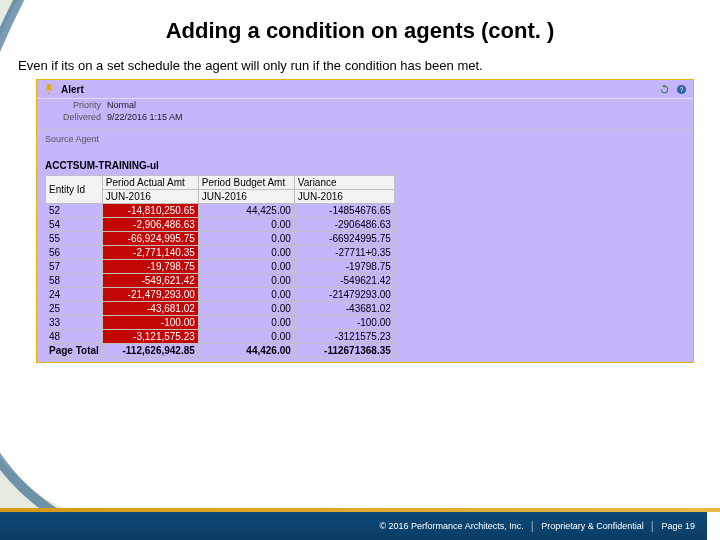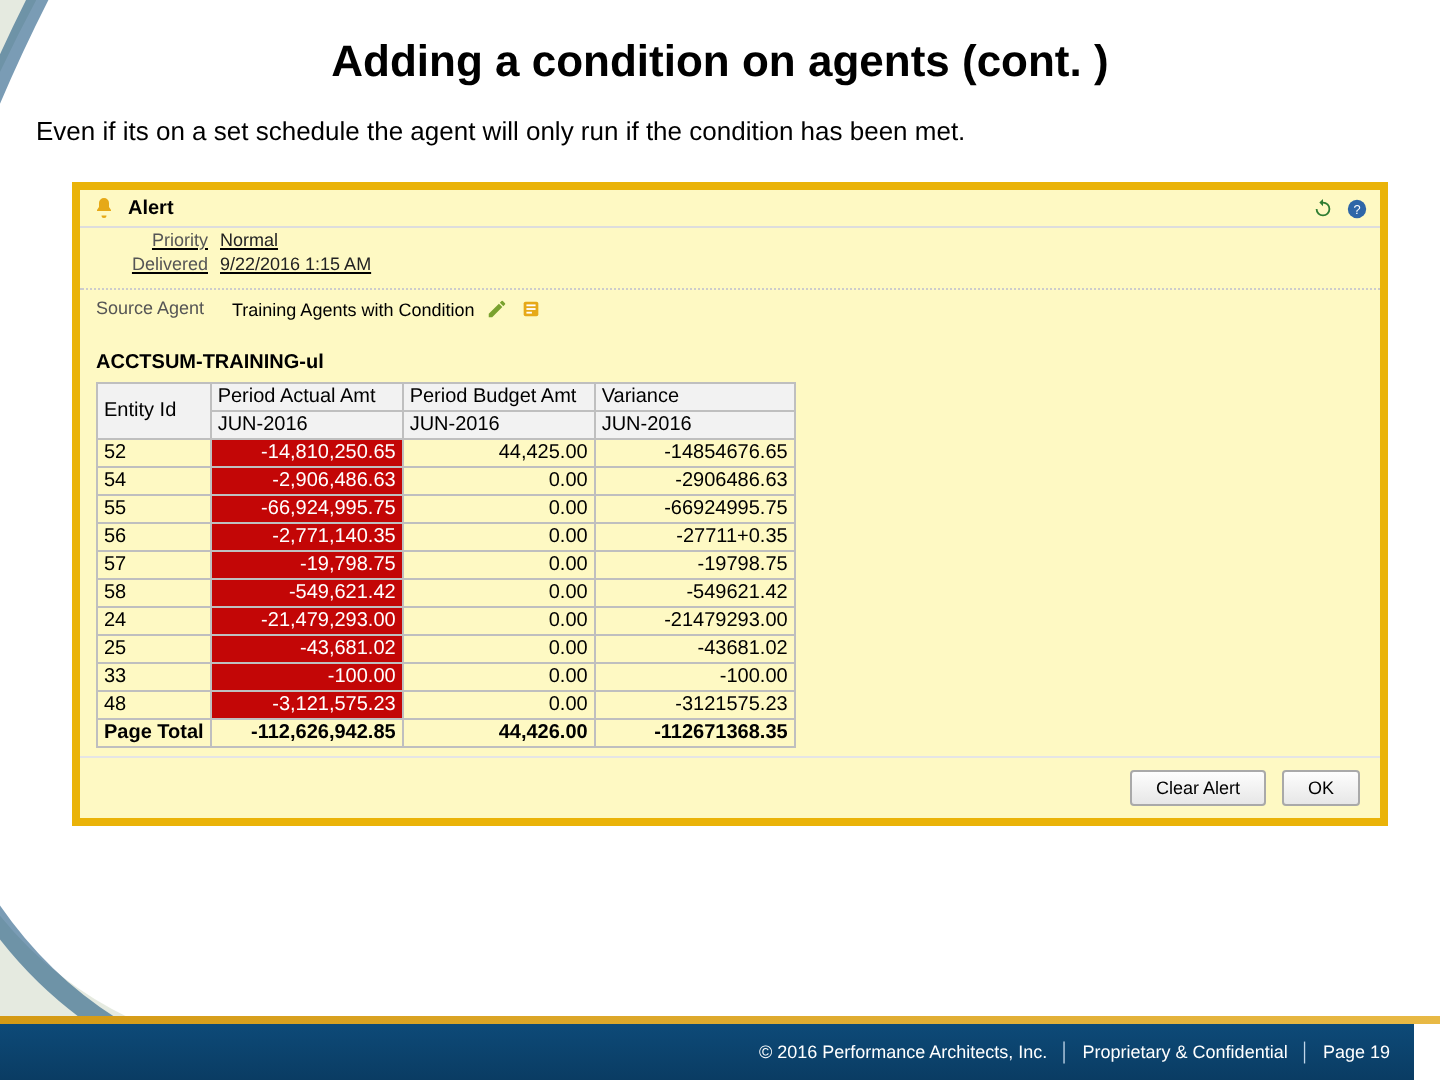--- a/index.html
+++ b/index.html
@@ -32,23 +32,23 @@
   }
   .slide-sub {
     font-size: 13px;
     padding: 8px 18px 6px 18px;
     position: relative;
     z-index: 2;
   }
   .app-window {
     position: relative;
     z-index: 2;
-    margin: 12px 26px 0 36px;
-    border: 4px solid #eab308;
-    background: #fef9c3;
+    margin: 0 26px 0 36px;
+    border: 1px solid #eab308;
+    background: #c4b5fd;
     font-size: 9px;
     font-family: "Segoe UI", Tahoma, sans-serif;
   }
   .alert-bar {
     display: flex;
     align-items: center;
     gap: 6px;
     padding: 3px 6px;
     border-bottom: 1px solid #ddd;
   }
@@ -58,25 +58,26 @@
   .alert-label { font-weight: bold; font-size: 10px; }
   .alert-title {
     padding: 6px 8px 4px 8px;
     font-weight: bold;
     font-size: 11px;
   }
   .meta {
     padding: 0 8px 6px 8px;
     font-size: 9px;
   }
-  .meta-row { display: flex; padding: 1px 0; text-decoration: underline; }
+  .meta-row { display: flex; padding: 1px 0; }
   .meta-label { width: 62px; text-align: right; color: #555; padding-right: 6px; }
   .meta-value { color: #222; }
   .source-row {
     display: flex;
+    align-items: center;
     padding: 4px 8px 6px 8px;
     border-top: 1px dotted #ccc;
   }
   .source-label { width: 68px; color: #555; font-size: 9px; }
   .source-value { flex: 1; font-size: 9px; display: flex; align-items: center; gap: 6px; }
   .report-title {
     padding: 10px 8px 4px 8px;
     font-weight: bold;
     font-size: 10px;
   }
@@ -184,36 +185,20 @@
       <div class="meta-value">Normal</div>
     </div>
     <div class="meta-row">
       <div class="meta-label">Delivered</div>
       <div class="meta-value">9/22/2016 1:15 AM</div>
     </div>
   </div>
 
   <div class="source-row">
     <div class="source-label">Source Agent</div>
-    <div class="source-value">
-      <span>Training Agents with Condition</span>
-      <span class="pencil-icon">
-        <svg width="11" height="11" viewBox="0 0 24 24">
-            <path fill="#7aa22f" d="M3 17.25V21h3.75L17.81 9.94l-3.75-3.75L3 17.25zM20.71 7.04a1 1 0 000-1.41l-2.34-2.34a1 1 0 00-1.41 0l-1.83 1.83 3.75 3.75 1.83-1.83z"></path>
-          </svg>
-      </span>
-      <span class="view-icon">
-        <svg width="11" height="11" viewBox="0 0 24 24">
-            <rect x="4" y="4" width="16" height="16" rx="2" fill="#e6a917"></rect>
-            <rect x="7" y="7" width="10" height="2" fill="#fff"></rect>
-            <rect x="7" y="11" width="10" height="2" fill="#fff"></rect>
-            <rect x="7" y="15" width="6" height="2" fill="#fff"></rect>
-          </svg>
-      </span>
-    </div>
   </div>
 
   <div class="report-title">ACCTSUM-TRAINING-ul</div>
 
   <div class="tbl-wrap">
     <table class="datatbl">
       <tbody>
           <tr>
         <th class="colA" rowspan="2">Entity Id</th>
         <th class="colB">Period Actual Amt</th>
@@ -288,24 +273,20 @@
       <tr>
         <td class="gt-label">Page Total</td>
         <td class="num gt-label">-112,626,942.85</td>
         <td class="num gt-label">44,426.00</td>
         <td class="num gt-label">-112671368.35</td>
       </tr>
     </tbody>
       </table>
   </div>
 
-  <div class="btn-row">
-    <button class="btn">Clear Alert</button>
-    <button class="btn">OK</button>
-  </div>
 
 </div>
 
 <div class="footer-accent"></div>
 <div class="footer-bar">
   <span>© 2016 Performance Architects, Inc.</span>
   <span class="footer-sep">│</span>
   <span>Proprietary &amp; Confidential</span>
   <span class="footer-sep">│</span>
   <span>Page 19</span>

